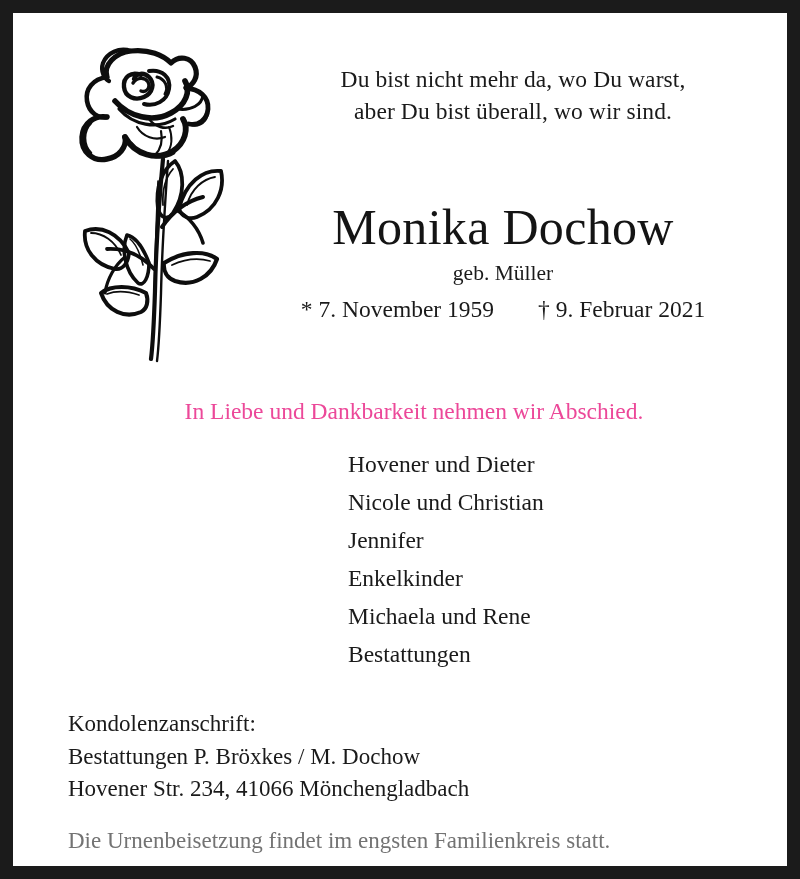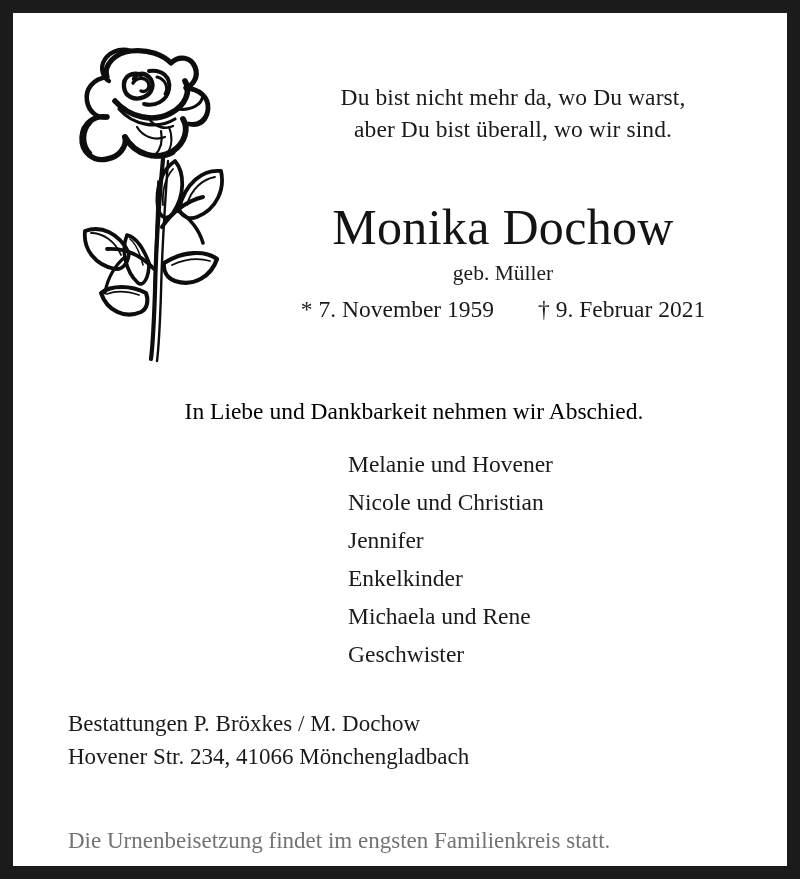--- a/index.html
+++ b/index.html
@@ -45,21 +45,21 @@
   #rose-emblem svg {
     display: block;
     width: 180px;
     height: 335px;
   }
 
   
   #quote-block {
     position: absolute;
     left: 230px;
-    top: 68px;
+    top: 50px;
     width: 540px;
     text-align: center;
   }
   .quote-line {
     font-size: 23.5px;
     line-height: 32px;
     color: #1a1a1a;
     letter-spacing: 0.1px;
     white-space: nowrap;
   }
@@ -99,21 +99,21 @@
 
   
   #farewell-line {
     position: absolute;
     left: 30px;
     top: 383px;
     width: 742px;
     text-align: center;
     font-size: 23.5px;
     line-height: 30px;
-    color: #000000;
+    color: #ec4899;
     white-space: nowrap;
   }
 
   
   #mourners-list {
     position: absolute;
     left: 335px;
     top: 432px;
     width: 380px;
     text-align: left;
@@ -240,29 +240,30 @@
       <div id="deceased-name">Monika Dochow</div>
       <div id="maiden-name">geb. Müller</div>
       <div id="dates-row">
         <span>* 7. November 1959</span><span class="date-gap"></span><span>† 9. Februar 2021</span>
       </div>
     </div>
 
     <div id="farewell-line">In Liebe und Dankbarkeit nehmen wir Abschied.</div>
 
     <div id="mourners-list">
-      <div class="mourner-item">Melanie und Hovener</div>
+      <div class="mourner-item">Hovener und Dieter</div>
       <div class="mourner-item">Nicole und Christian</div>
       <div class="mourner-item">Jennifer</div>
       <div class="mourner-item">Enkelkinder</div>
       <div class="mourner-item">Michaela und Rene</div>
-      <div class="mourner-item">Geschwister</div>
+      <div class="mourner-item">Bestattungen</div>
     </div>
 
     <div id="condolence-block">
+      <div class="address-line">Kondolenzanschrift:</div>
       <div class="address-line">Bestattungen P. Bröxkes / M. Dochow</div>
       <div class="address-line">Hovener Str. 234, 41066 Mönchengladbach</div>
     </div>
 
     <div id="burial-note">Die Urnenbeisetzung findet im engsten Familienkreis statt.</div>
 
   </div>
 </div>
 
 </body></html>

